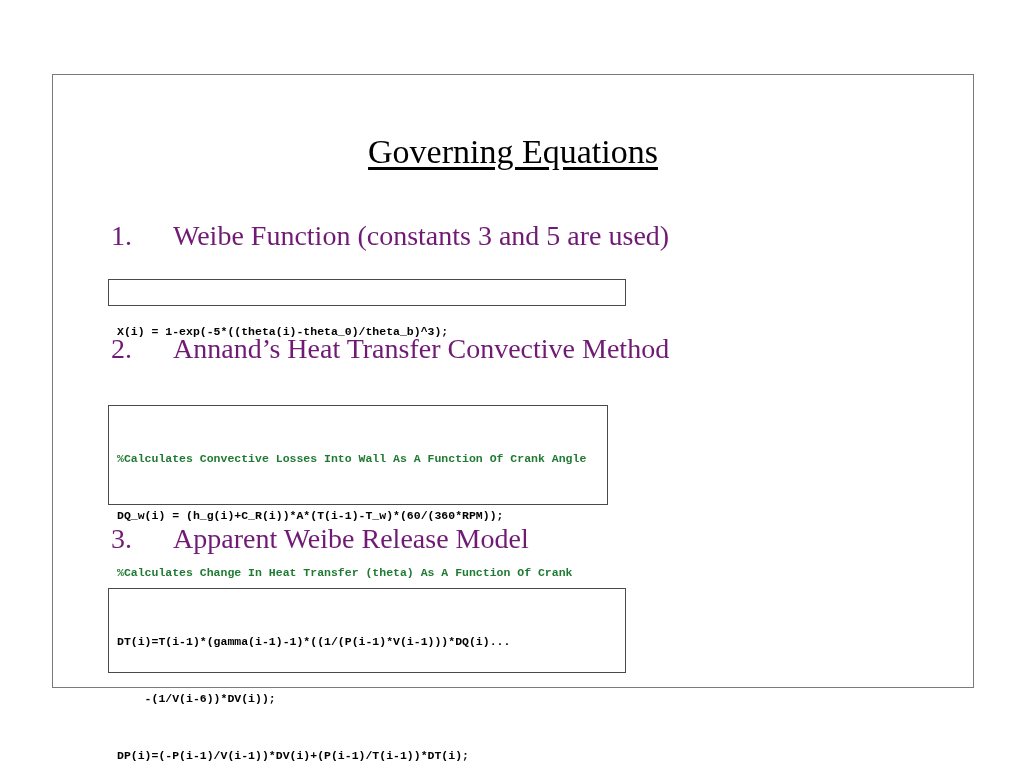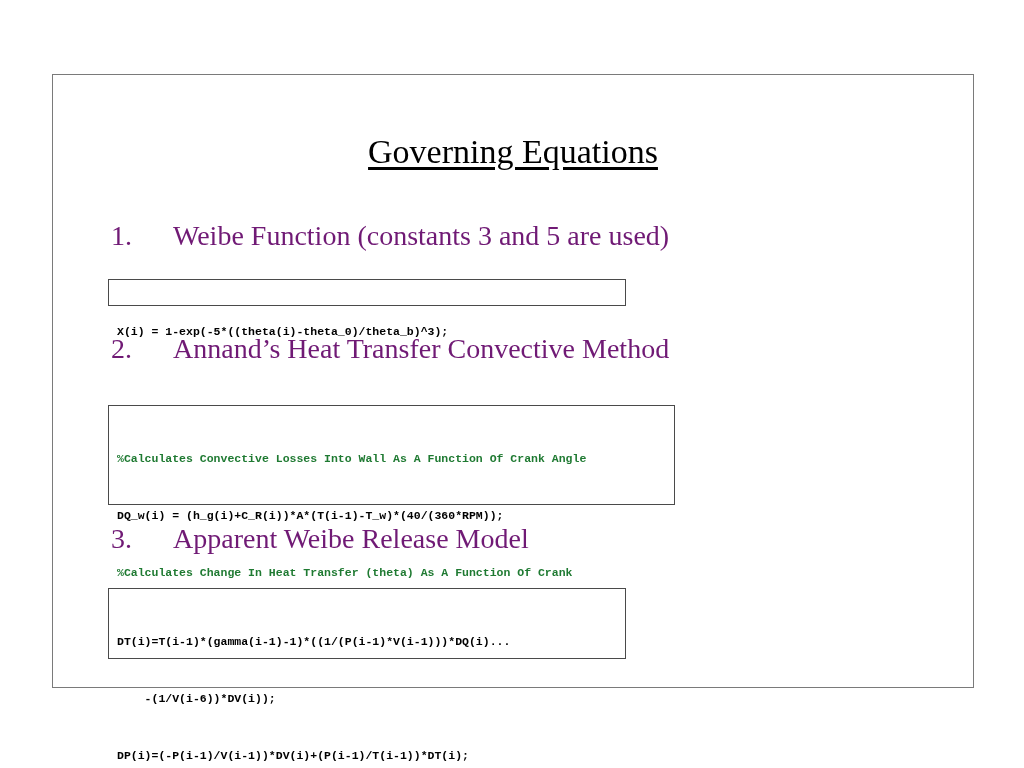--- a/index.html
+++ b/index.html
@@ -70,27 +70,27 @@
   
   #heading-1 { left: 58px; top: 145px; }
   #code-1 {
     left: 55px; top: 204px; width: 518px; height: 27px;
     padding-top: 4px;
   }
 
   
   #heading-2 { left: 58px; top: 258px; }
   #code-2 {
-    left: 55px; top: 330px; width: 567px; height: 100px;
+    left: 55px; top: 330px; width: 500px; height: 100px;
   }
 
   
   #heading-3 { left: 58px; top: 448px; }
   #code-3 {
-    left: 55px; top: 513px; width: 518px; height: 71px;
+    left: 55px; top: 513px; width: 518px; height: 85px;
   }
 </style>
 </head>
 <body>
 
 <div id="slide-frame">
 
   <div id="slide-title">
     <span>Governing Equations</span>
   </div>
@@ -100,21 +100,21 @@
   </div>
   <div class="code-box" id="code-1">
     <div>X(i) = 1-exp(-5*((theta(i)-theta_0)/theta_b)^3);</div>
   </div>
 
   <div class="item-heading" id="heading-2">
     <span class="item-num">2.</span><span>Annand’s Heat Transfer Convective Method</span>
   </div>
   <div class="code-box" id="code-2">
     <div class="code-comment">%Calculates Convective Losses Into Wall As A Function Of Crank Angle</div>
-    <div>DQ_w(i) = (h_g(i)+C_R(i))*A*(T(i-1)-T_w)*(40/(360*RPM));</div>
+    <div>DQ_w(i) = (h_g(i)+C_R(i))*A*(T(i-1)-T_w)*(60/(360*RPM));</div>
     <div class="code-comment">%Calculates Change In Heat Transfer (theta) As A Function Of Crank</div>
     <div class="code-comment">%Angle</div>
   </div>
 
   <div class="item-heading" id="heading-3">
     <span class="item-num">3.</span><span>Apparent Weibe Release Model</span>
   </div>
   <div class="code-box" id="code-3">
     <div>DT(i)=T(i-1)*(gamma(i-1)-1)*((1/(P(i-1)*V(i-1)))*DQ(i)...</div>
     <div>    -(1/V(i-6))*DV(i));</div>

